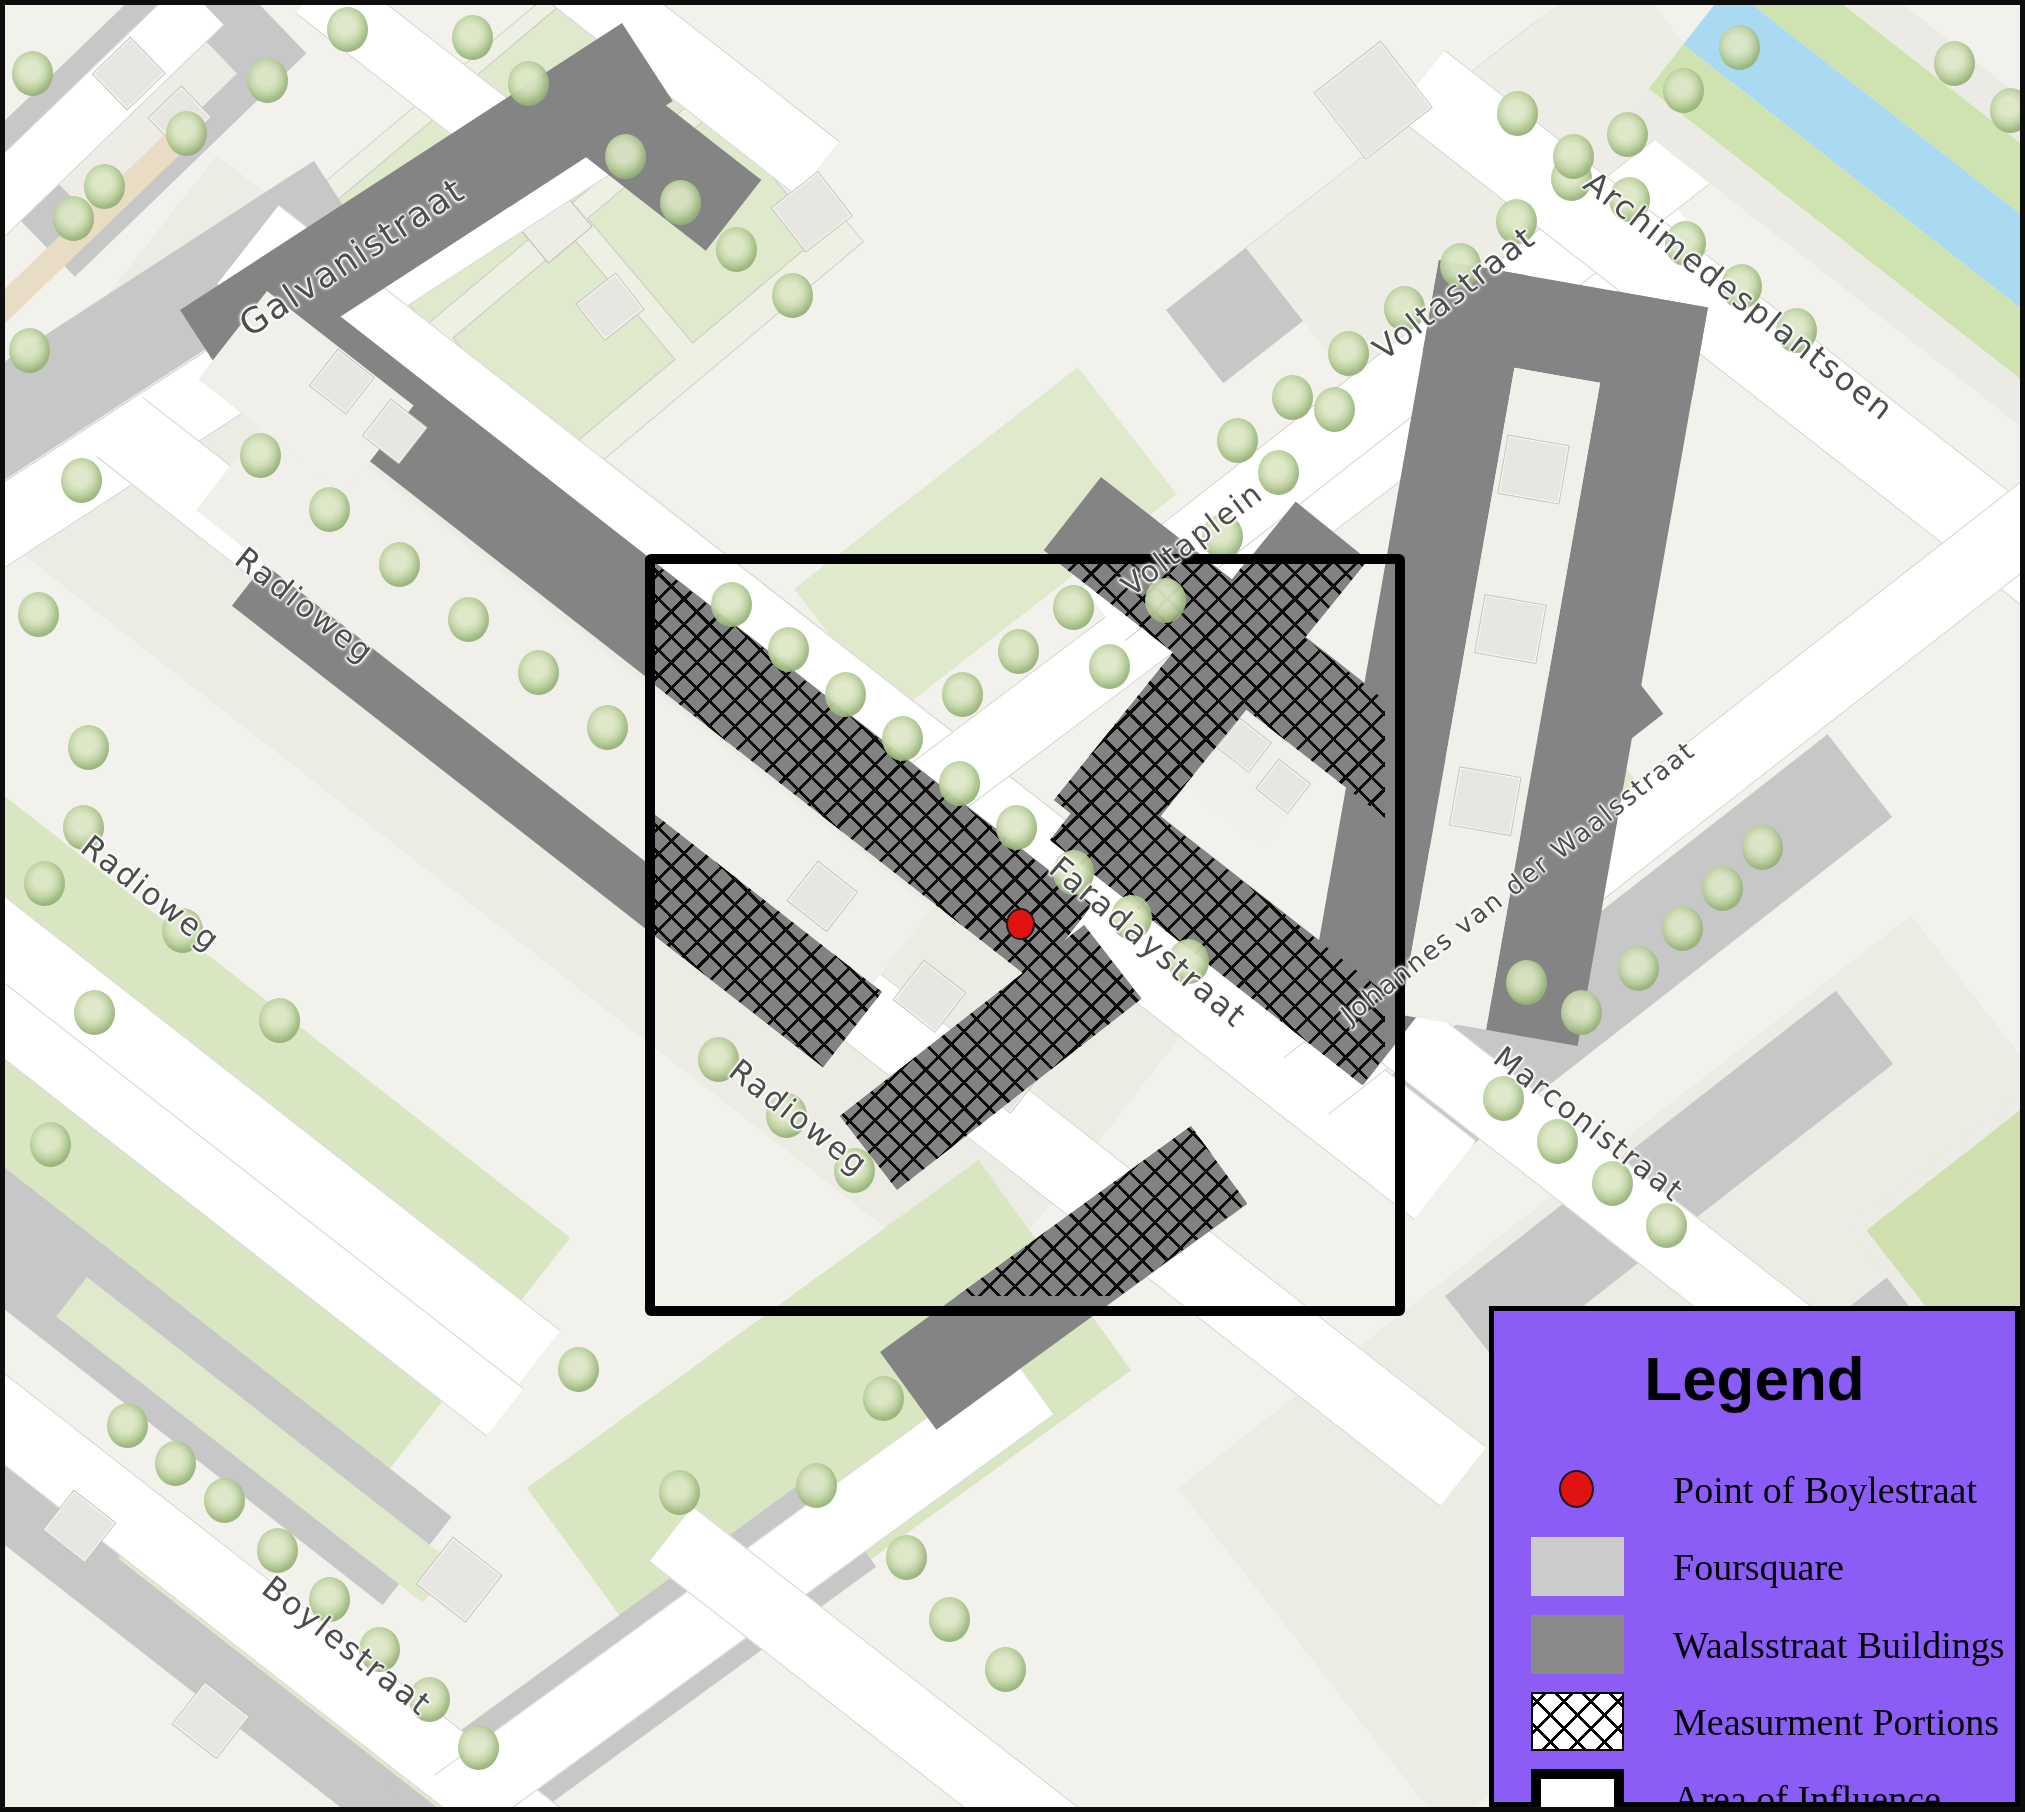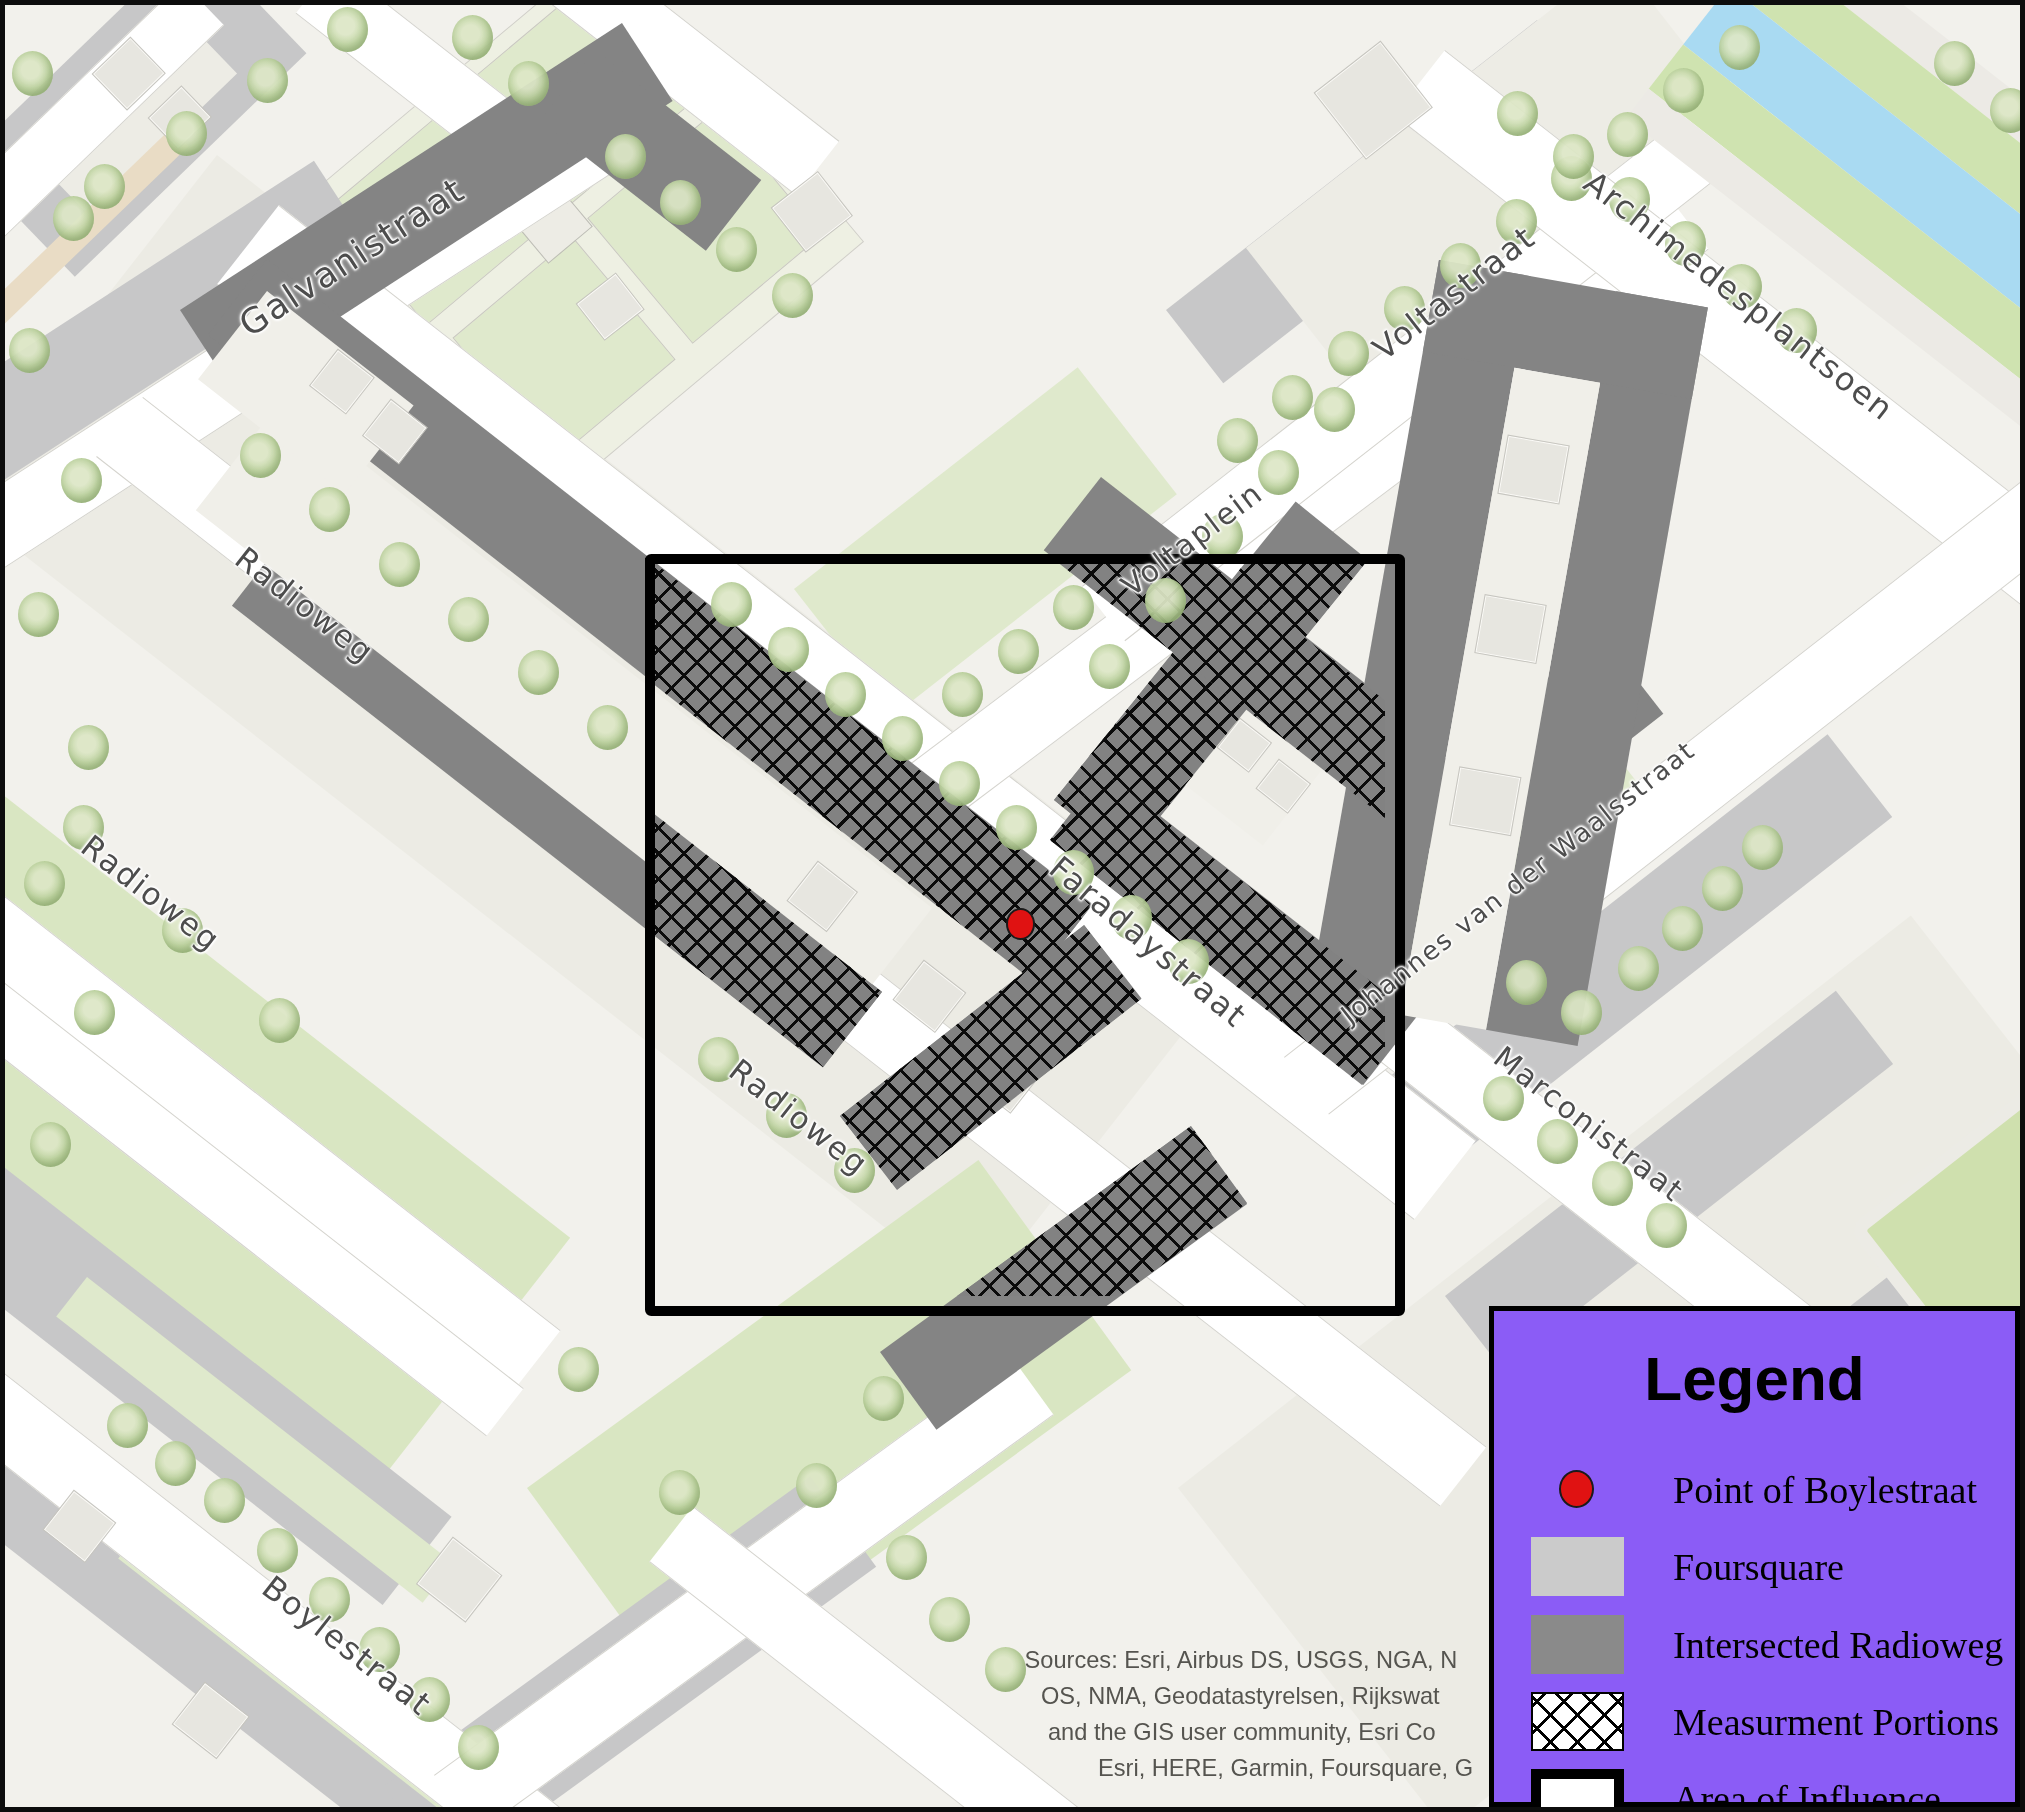--- a/index.html
+++ b/index.html
@@ -176,40 +176,34 @@
     <div class="hatch-piece" style="clip-path:polygon(235px 798px, 546px 572px, 602px 649px, 291px 876px);"></div>
     <div class="hatch-piece" style="clip-path:polygon(409px 246px, 650px -53px, 723px 5.6px, 481px 304px);"></div>
     <div class="hatch-piece" style="clip-path:polygon(458px 218px, 771px 463px, 717px 531px, 405px 286px);"></div>
     <div class="hatch-piece" style="clip-path:polygon(455px -76px, 797px 191px, 740px 264px, 398px -3.1px);"></div>
   </div>
 
   <div id="aoi" style="left: 645px; top: 554px; width: 740px; height: 742px; border-color: rgb(0, 0, 0);"></div>
 
   <div id="poi-dot" style="left: 1006px; top: 908px; background: rgb(224, 18, 18);"></div>
 
-  <div id="sources">
-    <div class="src-line" style="left:13.6px;top:5px;">Sources: Esri, Airbus DS, USGS, NGA, N</div>
-    <div class="src-line" style="left:30px;top:41px;">OS, NMA, Geodatastyrelsen, Rijkswat</div>
-    <div class="src-line" style="left:37px;top:77px;">and the GIS user community, Esri Co</div>
-    <div class="src-line" style="left:87px;top:113px;">Esri, HERE, Garmin, Foursquare, G</div>
-  </div>
 
   <div id="legend">
     <div id="legend-title">Legend</div>
     <div class="lg-row" style="top:149px;">
       <div class="lg-swatch sw-point" style="background: rgb(224, 18, 18);"></div>
       <div class="lg-label">Point of Boylestraat</div>
     </div>
     <div class="lg-row" style="top:226px;">
       <div class="lg-swatch sw-bld"></div>
       <div class="lg-label">Foursquare</div>
     </div>
     <div class="lg-row" style="top:304px;">
       <div class="lg-swatch sw-int"></div>
-      <div class="lg-label">Intersected Radioweg</div>
+      <div class="lg-label">Waalsstraat Buildings</div>
     </div>
     <div class="lg-row" style="top:381px;">
       <div class="lg-swatch sw-por"></div>
       <div class="lg-label">Measurment Portions</div>
     </div>
     <div class="lg-row" style="top:458px;">
       <div class="lg-swatch sw-aoi"></div>
       <div class="lg-label">Area of Influence</div>
     </div>
   </div>

